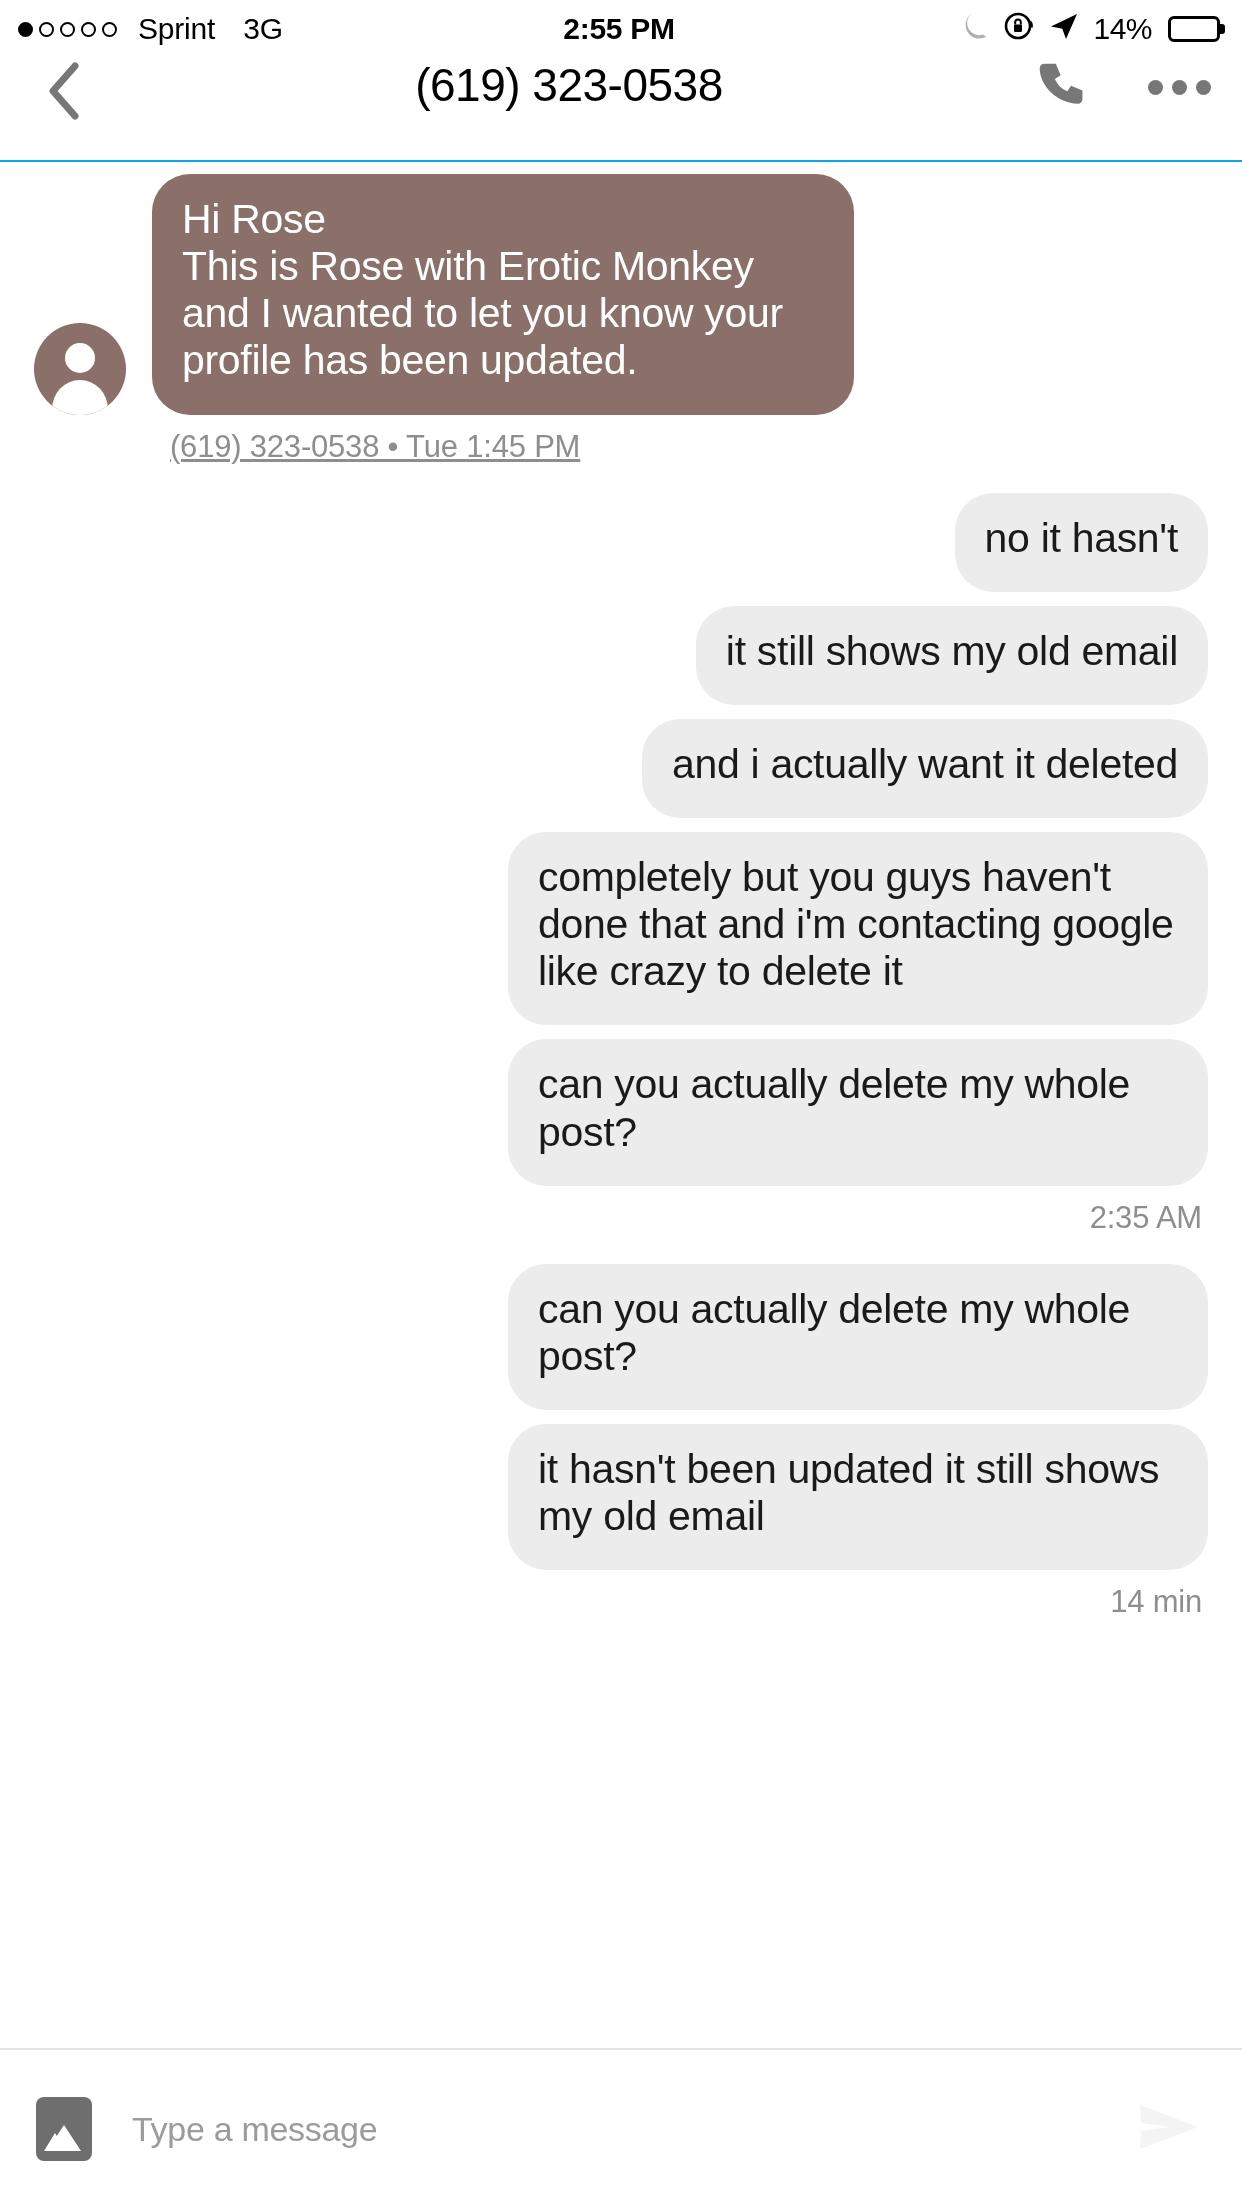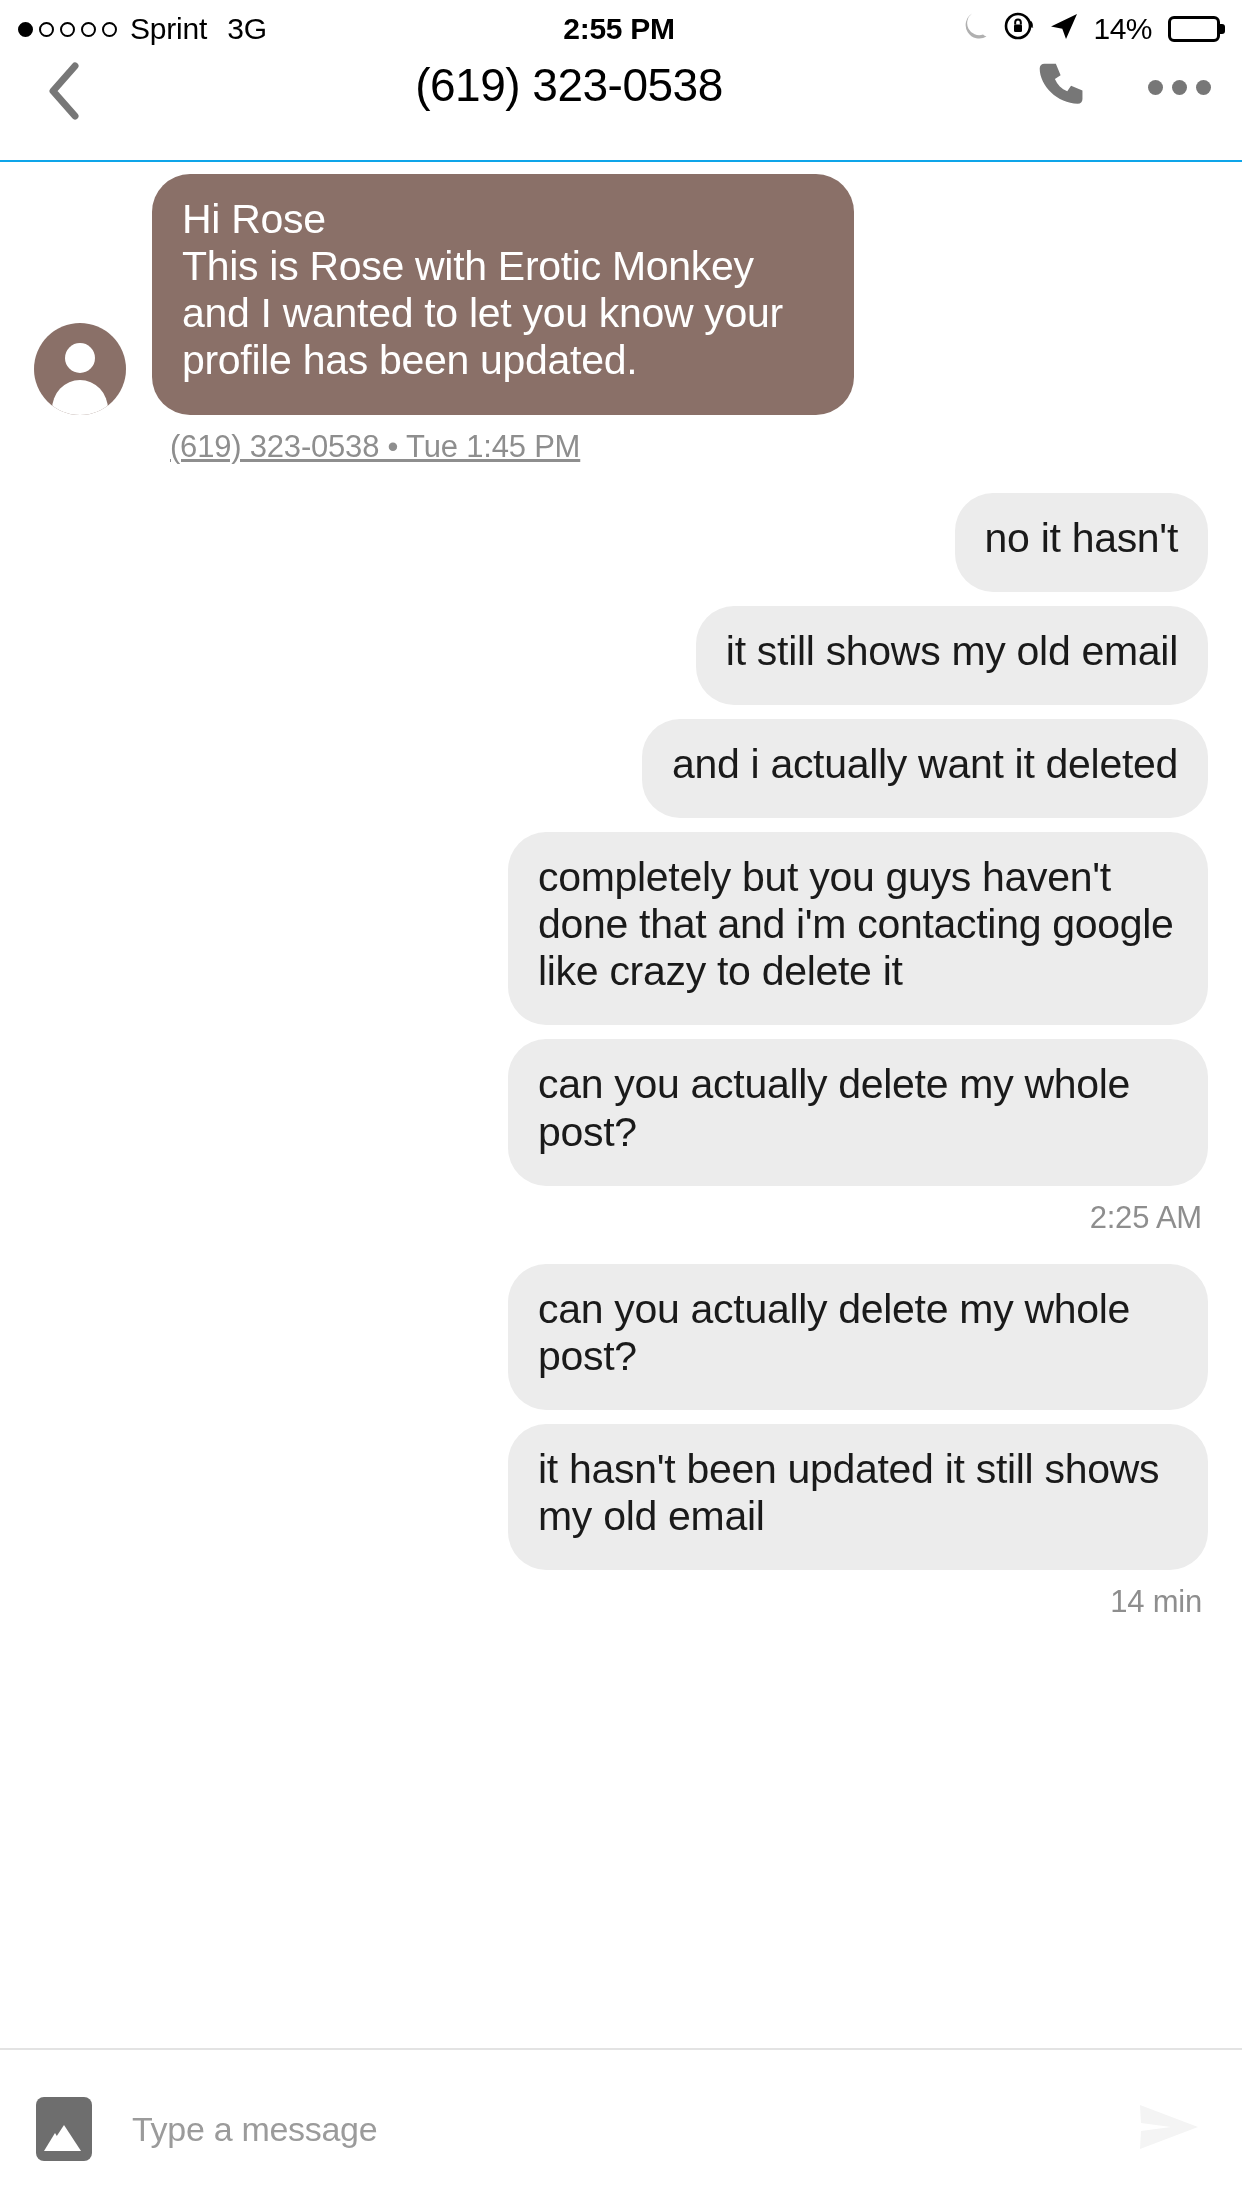--- a/index.html
+++ b/index.html
@@ -31,21 +31,21 @@
     align-items: center;
     padding: 0 22px 0 18px;
     background: #ffffff;
     color: #000000;
     font-size: 30px;
     font-weight: 400;
   }
   .status-left {
     display: flex;
     align-items: center;
-    gap: 0px;
+    gap: 8px;
     flex: 1 1 0;
     min-width: 0;
   }
   .signal-dots {
     display: flex;
     align-items: center;
     gap: 6px;
     margin-right: 13px;
   }
   .signal-dots i {
@@ -411,21 +411,21 @@
       </div>
       <div class="msg-row outgoing">
         <div class="bubble me">and i actually want it deleted</div>
       </div>
       <div class="msg-row outgoing">
         <div class="bubble me">completely but you guys haven't done that and i'm contacting google like crazy to delete it</div>
       </div>
       <div class="msg-row outgoing">
         <div class="bubble me">can you actually delete my whole post?</div>
       </div>
-      <div class="meta-row right">2:25 AM</div>
+      <div class="meta-row right">2:35 AM</div>
       <div class="msg-row outgoing">
         <div class="bubble me">can you actually delete my whole post?</div>
       </div>
       <div class="msg-row outgoing">
         <div class="bubble me">it hasn't been updated it still shows my old email</div>
       </div>
       <div class="meta-row right">14 min</div>
       <div class="spacer-flex"></div>
     </div>
 

